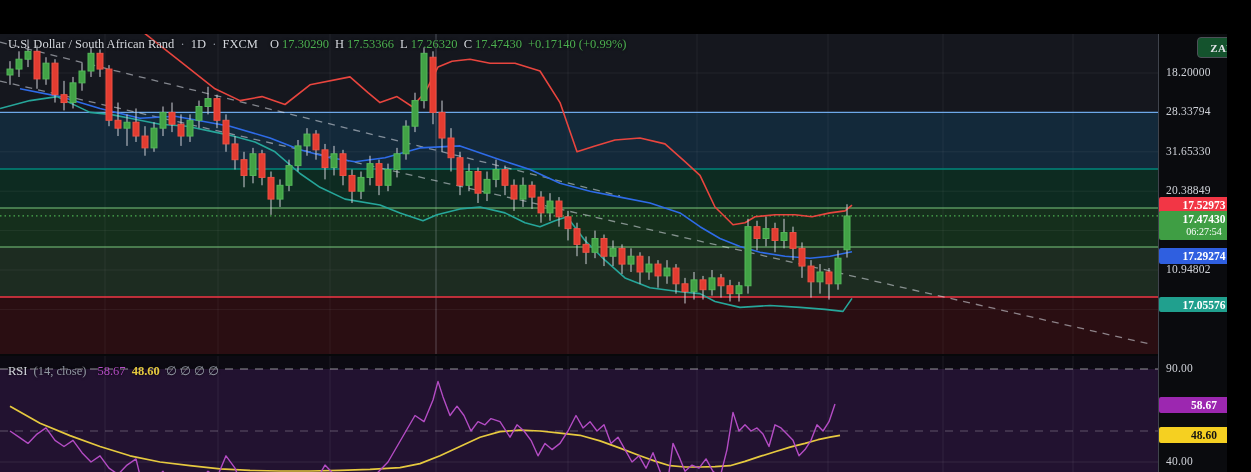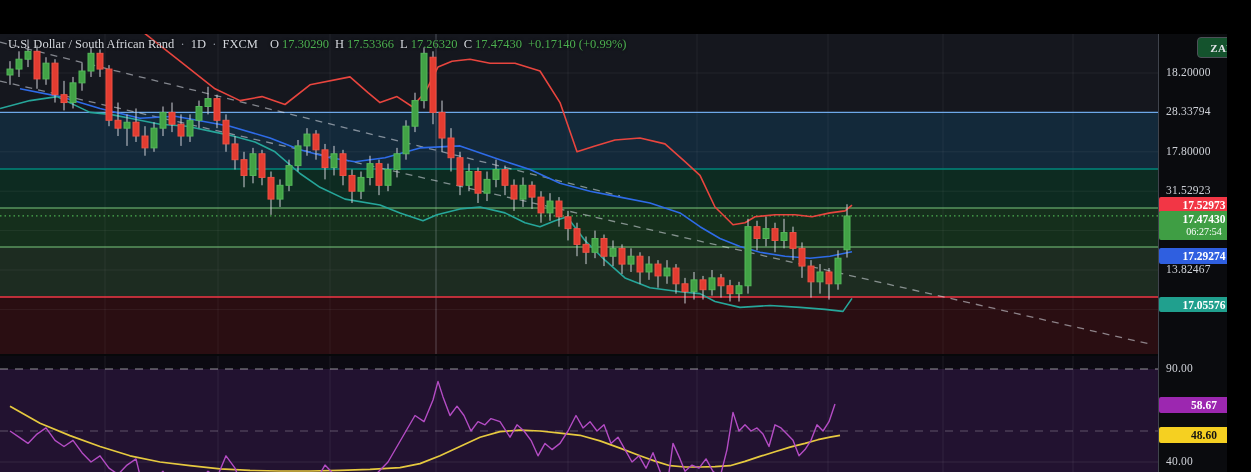--- a/index.html
+++ b/index.html
@@ -275,29 +275,36 @@
     <span class="dim">·</span>
     <span>FXCM</span>
     <span style="margin-left:6px">O</span><span style="color: rgb(76, 175, 80);">17.30290</span>
     <span>H</span><span style="color: rgb(76, 175, 80);">17.53366</span>
     <span>L</span><span style="color: rgb(76, 175, 80);">17.26320</span>
     <span>C</span><span style="color: rgb(76, 175, 80);">17.47430</span>
     <span style="color: rgb(76, 175, 80);">+0.17140 (+0.99%)</span>
   </div>
 
 
+  <div class="legend rsi-legend">
+    <span>RSI</span>
+    <span class="dim">(14, close)</span>
+    <span style="margin-left: 5px; color: rgb(180, 76, 196);">58.67</span>
+    <span style="font-weight: 700; color: rgb(230, 201, 63);">48.60</span>
+    <span class="dim">∅ ∅ ∅ ∅</span>
+  </div>
 
   <div class="currency-btn">ZAR</div>
 
   <div style="position:absolute;left:1158px;top:0;width:93px;height:464px;z-index:1;padding-left:33px;">
     <div class="tick" style="position: absolute; left: 8px; top: 32.006px;">18.20000</div>
     <div class="tick" style="position: absolute; left: 8px; top: 71.406px;">28.33794</div>
-    <div class="tick" style="position: absolute; left: 8px; top: 110.806px;">17.80000</div>
-    <div class="tick" style="position: absolute; left: 8px; top: 150.206px;">31.52923</div>
-    <div class="tick" style="position: absolute; left: 8px; top: 229.006px;">13.82467</div>
+    <div class="tick" style="position: absolute; left: 8px; top: 110.806px;">31.65330</div>
+    <div class="tick" style="position: absolute; left: 8px; top: 150.206px;">20.38849</div>
+    <div class="tick" style="position: absolute; left: 8px; top: 229.006px;">10.94802</div>
     <div class="tick" style="position: absolute; left: 8px; top: 268.406px;">17.00000</div>
     <div class="tick" style="position: absolute; left: 8px; top: 328px;">90.00</div>
     <div class="tick" style="position: absolute; left: 8px; top: 421px; text-align: center;">40.00</div>
     <div class="tick" style="position: absolute; left: 8px; top: 452px;">20.00</div>
   </div>
 
   <div class="badge" style="top: 163.049px; height: 16px; background: rgb(242, 54, 69);">
       <span>17.52973</span>
     </div>
   <div class="badge" style="top: 176.969px; height: 29px; background: rgb(63, 158, 68);">

